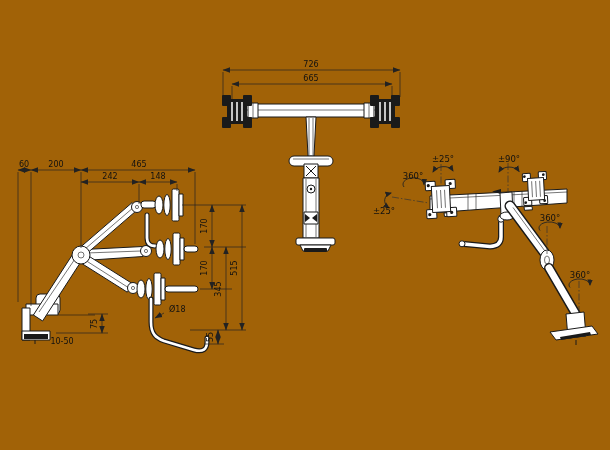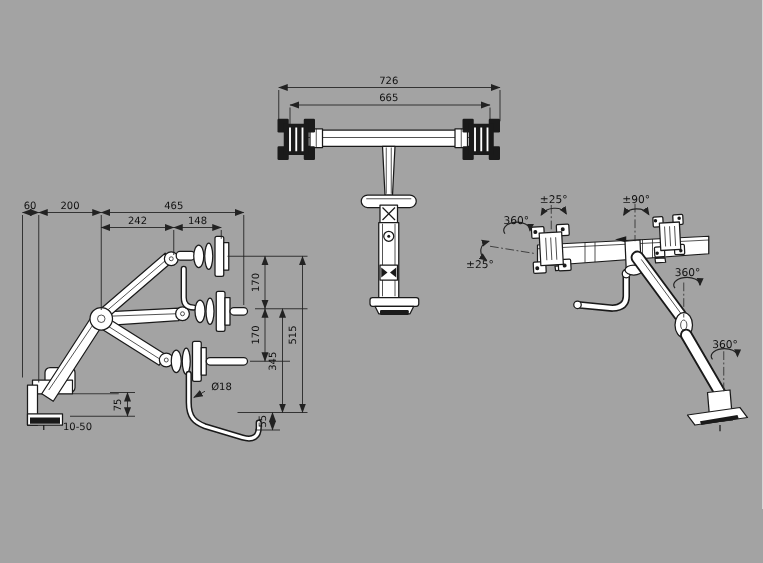--- a/index.html
+++ b/index.html
@@ -1,16 +1,16 @@
 <!DOCTYPE html>
 <html><head>
 <meta charset="utf-8">
 <style>
   html,body{margin:0;padding:0;background:#ffffff;}
-  .stage{position:relative;width:610px;height:450px;background:#a3a3a3;overflow:hidden;}
+  .stage{position:relative;width:610px;height:450px;background:#a16207;overflow:hidden;}
   svg{display:block;}
   .fillw{fill:#ffffff;stroke:#1a1a1a;stroke-width:1;stroke-linejoin:round;}
   .thin{fill:none;stroke:#1a1a1a;stroke-width:0.6;}
   .ln{fill:none;stroke:#1a1a1a;stroke-width:1;}
   .dk{fill:#1a1a1a;stroke:none;}
   .dim{fill:none;stroke:#222222;stroke-width:0.7;}
   .dimtxt{font-family:"DejaVu Sans",sans-serif;font-size:8px;fill:#111111;}
   .angtxt{font-family:"DejaVu Sans",sans-serif;font-size:8.5px;fill:#111111;}
   .to{fill:none;stroke:#1a1a1a;stroke-linecap:round;stroke-width:11;}
   .ti{fill:none;stroke:#ffffff;stroke-linecap:round;stroke-width:8;}

